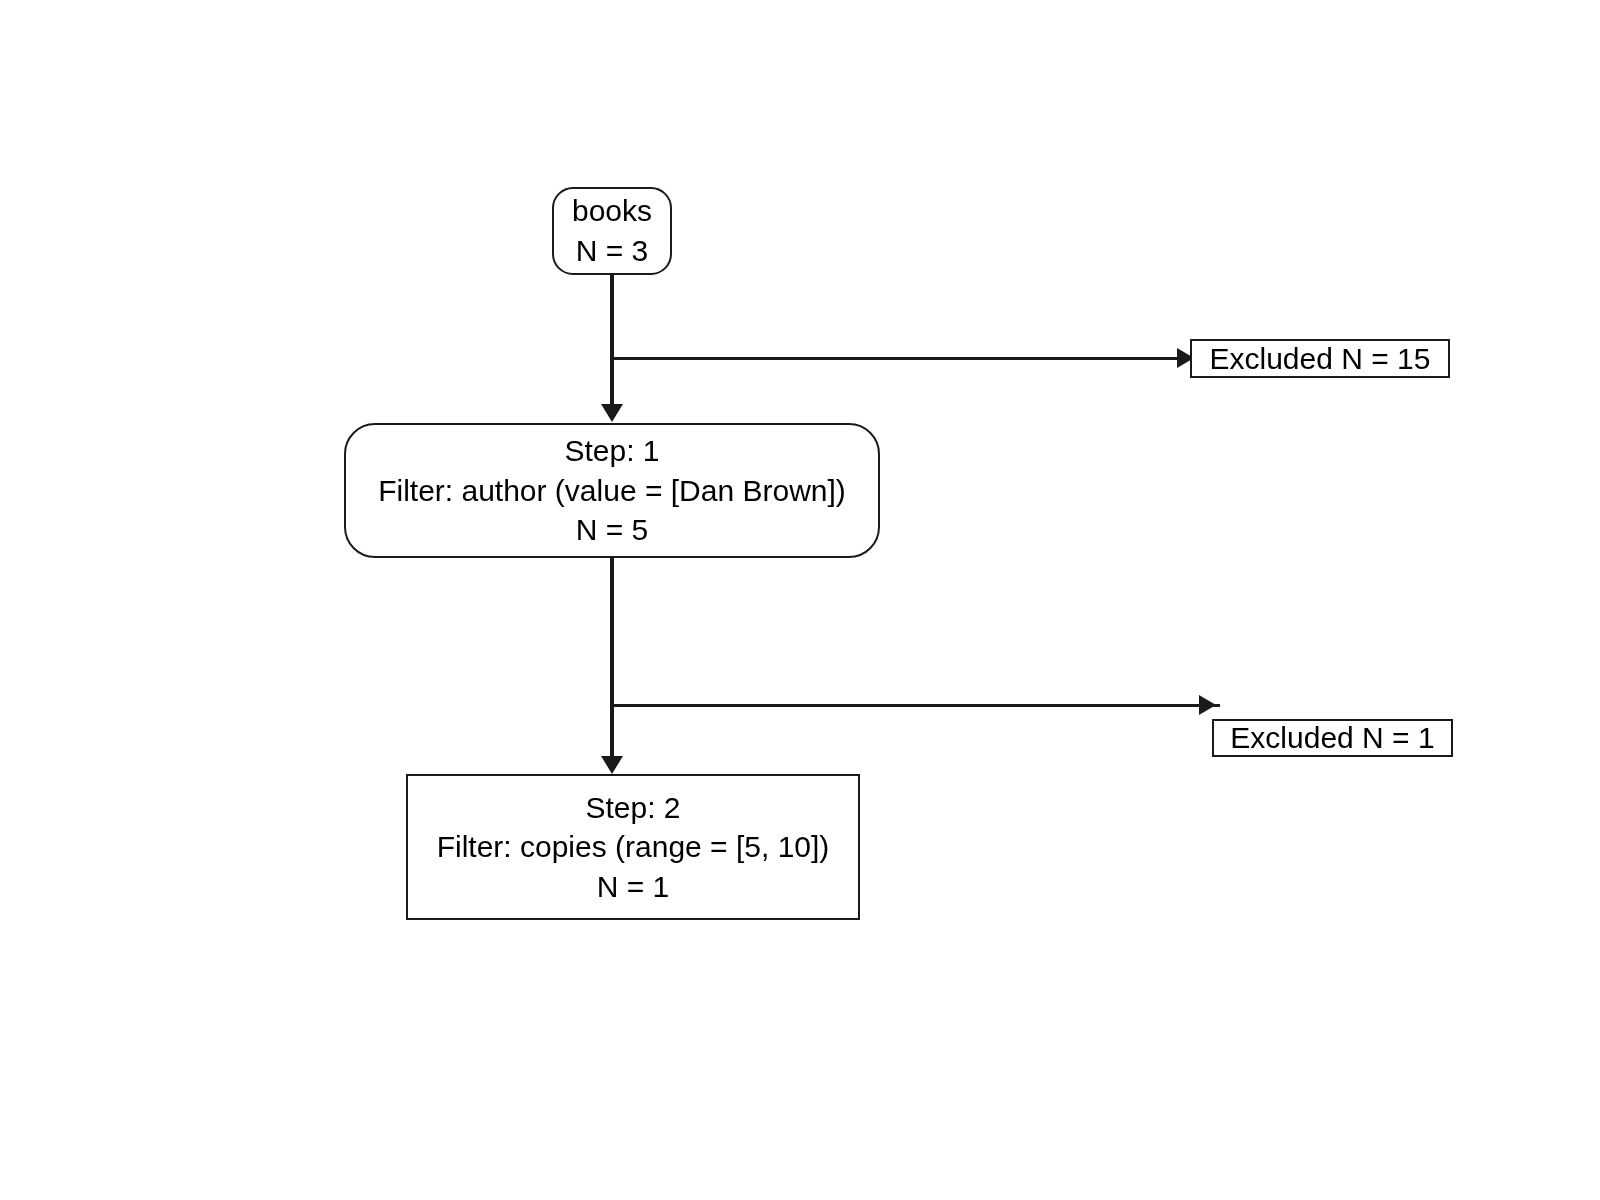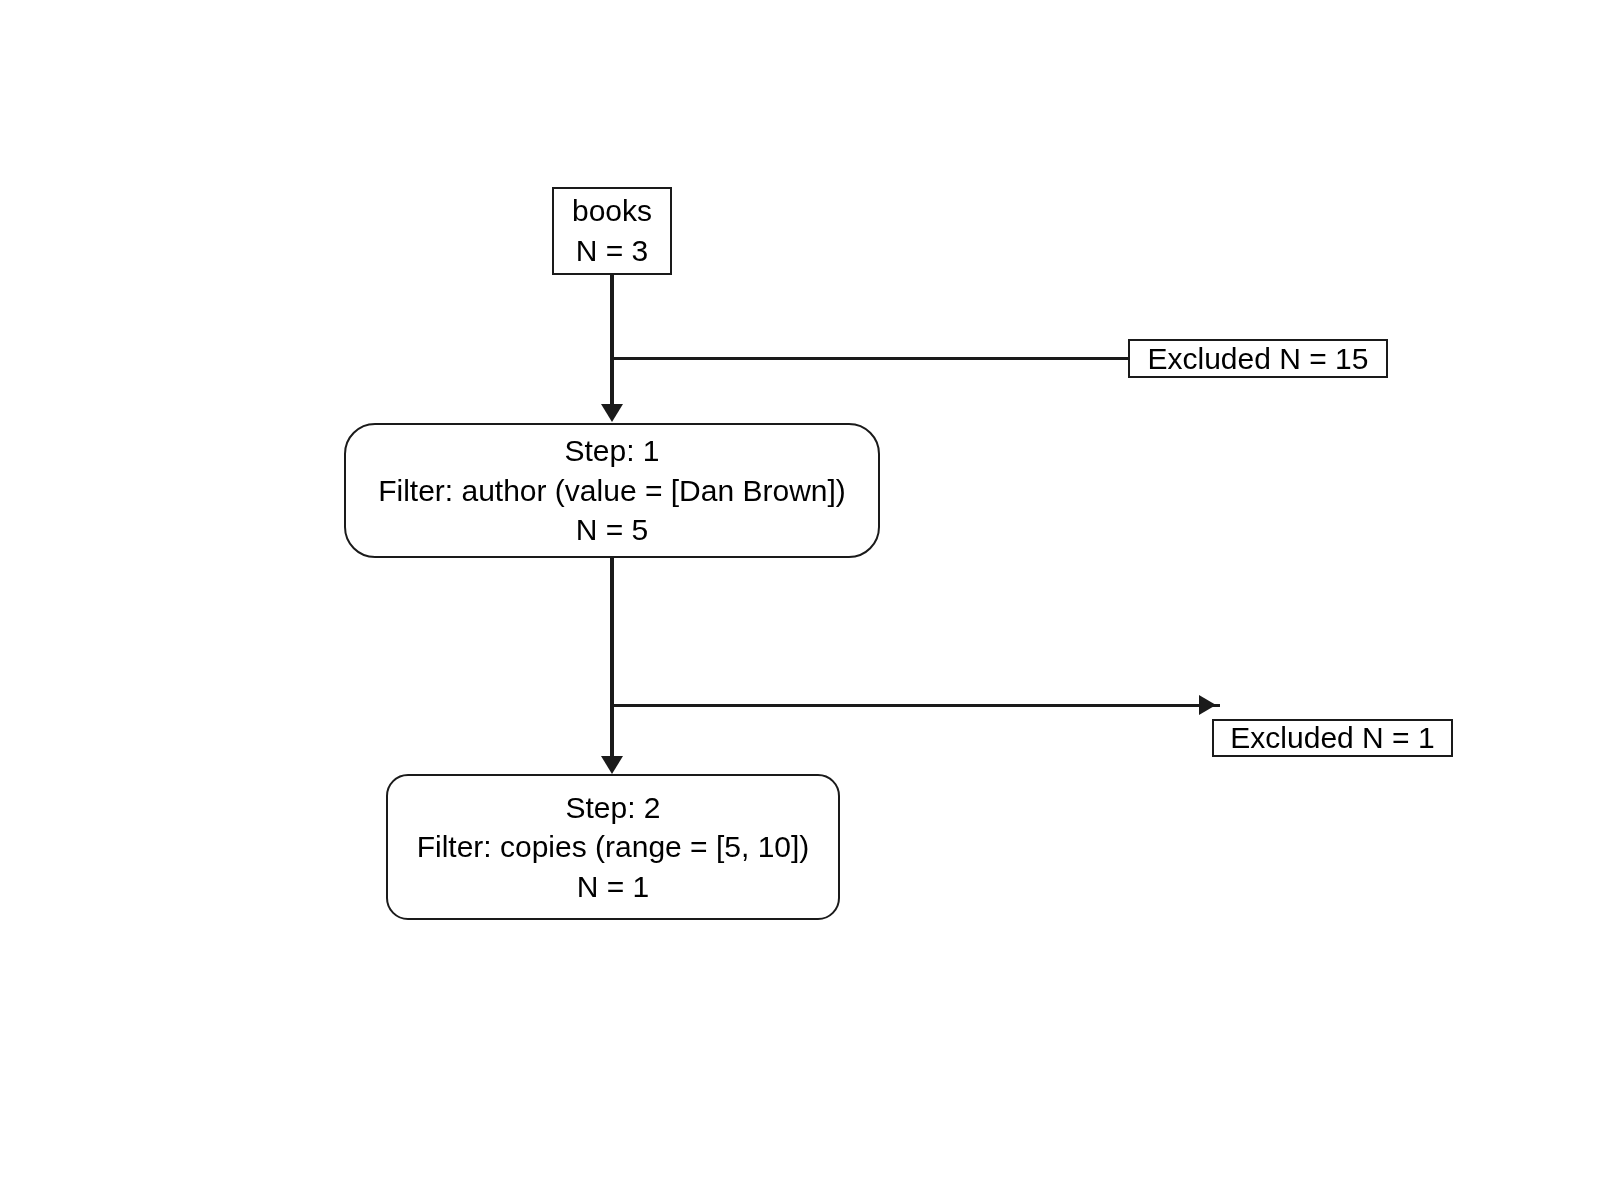--- a/index.html
+++ b/index.html
@@ -32,43 +32,43 @@
     white-space: nowrap;
   }
   .node .line {
     display: block;
   }
   .node-source {
     left: 552px;
     top: 187px;
     width: 120px;
     height: 88px;
+    border-radius: 21px;
   }
   .node-step1 {
     left: 344px;
     top: 423px;
     width: 536px;
     height: 135px;
     border-radius: 31px;
   }
   .node-step2 {
-    left: 386px;
+    left: 406px;
     top: 774px;
     width: 454px;
     height: 146px;
-    border-radius: 22px;
   }
   .node-excluded {
     display: flex;
     align-items: center;
     justify-content: center;
     padding: 0 8px;
   }
   .node-excl1 {
-    left: 1128px;
+    left: 1190px;
     top: 339px;
     width: 260px;
     height: 39px;
   }
   .node-excl2 {
     left: 1212px;
     top: 687px;
     width: 241px;
     height: 38px;
     margin-top: 32px;

